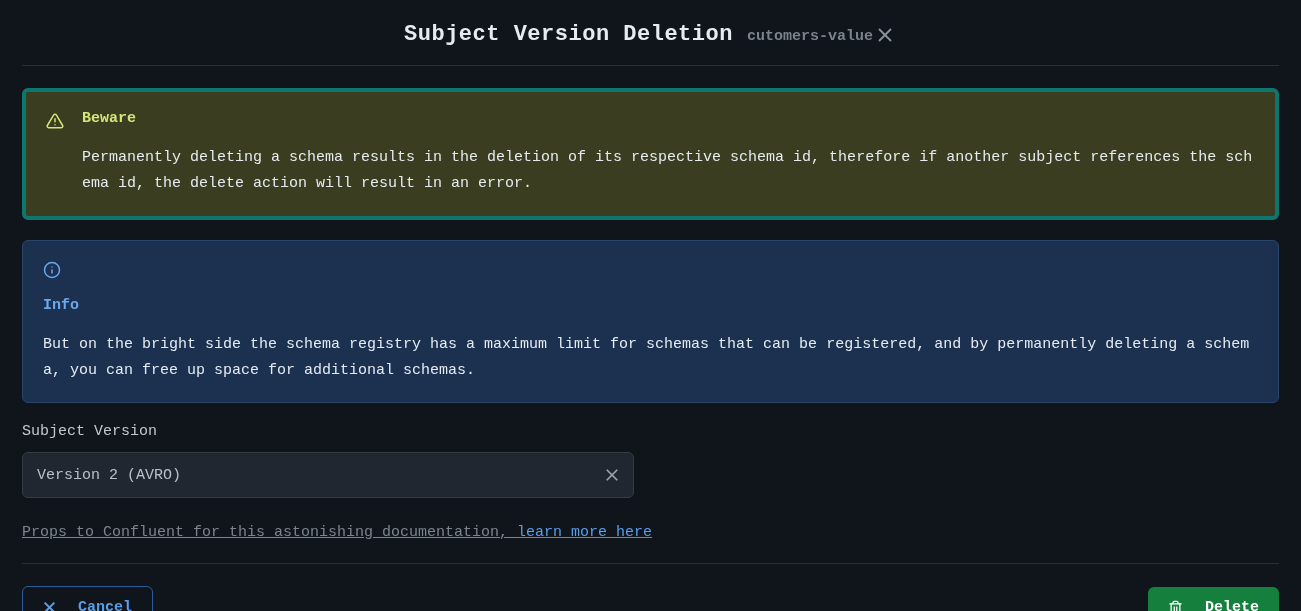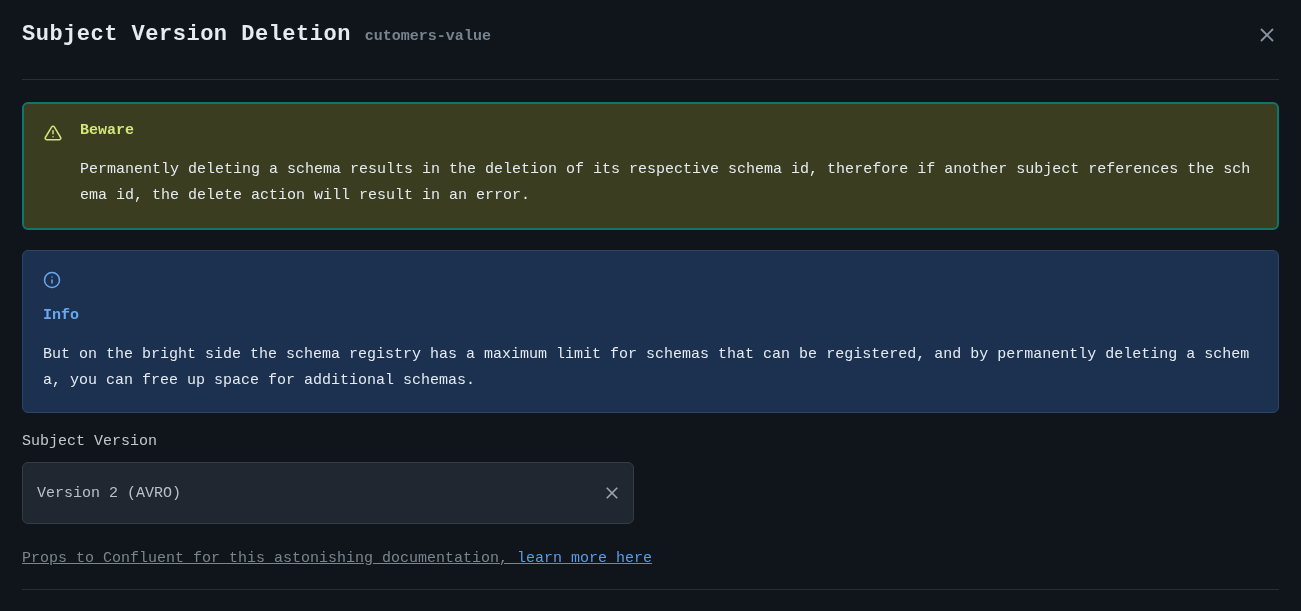--- a/index.html
+++ b/index.html
@@ -14,22 +14,22 @@
       width: 1301px;
       height: 611px;
       overflow: hidden;
     }
     .modal {
       padding: 22px 22px 0 22px;
     }
     .header {
       display: flex;
       align-items: center;
-      justify-content: space-between;
-      padding-bottom: 32px;
+      justify-content: center;
+      padding-bottom: 18px;
       border-bottom: 1px solid #2a2f37;
     }
     .header-left {
       display: flex;
       align-items: baseline;
       gap: 14px;
     }
     .title {
       font-size: 22px;
       font-weight: bold;
@@ -54,21 +54,21 @@
     .alert {
       border-radius: 6px;
       padding: 18px 20px;
       margin-bottom: 20px;
       display: flex;
       gap: 18px;
       align-items: flex-start;
     }
     .alert-beware {
       background: #3a3d1f;
-      border: 2px solid #0f766e;
+      border: 4px solid #0f766e;
     }
     .alert-info {
       background: #1c3150;
       border: 1px solid #2a4568;
       flex-direction: column;
     }
     .alert-icon {
       flex-shrink: 0;
       margin-top: 2px;
     }
@@ -99,21 +99,21 @@
       display: block;
     }
     .select-wrapper {
       display: flex;
       align-items: center;
       background: #202730;
       border: 1px solid #363c45;
       border-radius: 6px;
       width: 612px;
       padding: 0 14px;
-      height: 62px;
+      height: 46px;
     }
     .select-value {
       flex: 1;
       font-size: 15px;
       color: #b9c0c8;
     }
     .select-clear {
       color: #9aa2ab;
       cursor: pointer;
       font-size: 16px;

